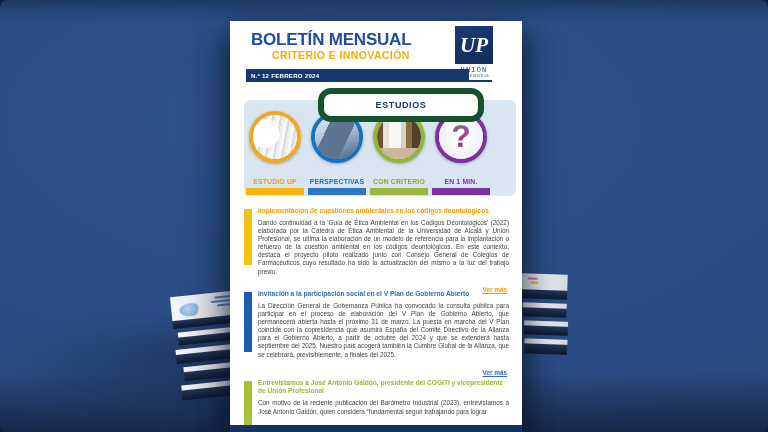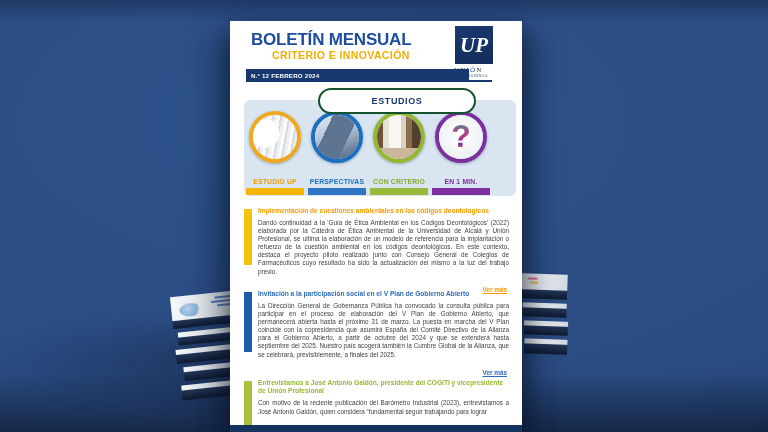--- a/index.html
+++ b/index.html
@@ -3,20 +3,21 @@
 <meta charset="utf-8">
 <style>
   html,body{margin:0;padding:0;background:#10203c;}
   .scene{
     position:relative;width:768px;height:432px;overflow:hidden;
     font-family:"Liberation Sans",sans-serif;
     background:
       linear-gradient(180deg, rgba(10,22,44,.38) 0px, rgba(10,22,44,0) 22px),
       linear-gradient(180deg, rgba(8,16,34,0) 86%, rgba(6,13,28,.55) 100%),
       radial-gradient(150% 130% at 42% 28%, #2f538e 0%, #2a4b81 55%, #1f3a66 100%);
+    border-radius: 8px;
   }
   
   .ground-shadow{
     position:absolute;left:5px;top:318px;width:470px;height:104px;z-index:2;
     background:radial-gradient(ellipse at 62% 45%, rgba(8,16,34,.5) 0%, rgba(8,16,34,.18) 45%, rgba(8,16,34,0) 72%);
     filter:blur(6px);
   }
   
   .stack{position:absolute;z-index:3;filter:blur(.4px);}
   .stack-left{left:176px;top:293px;width:76px;height:120px;transform:rotate(-6deg);}
@@ -57,30 +58,30 @@
     background:#ffffff;
     box-shadow:0 10px 22px rgba(6,14,30,.5), -18px 16px 30px rgba(6,14,30,.3), 14px 14px 26px rgba(6,14,30,.3);
     overflow:hidden;
   }
   .bottom-strip{position:absolute;left:0;bottom:0;width:100%;height:7px;background:#14335f;z-index:9;}
   
   .m-title{position:absolute;left:21px;top:9px;font-size:17px;font-weight:bold;color:#1e4da0;letter-spacing:-.2px;white-space:nowrap;}
   .m-sub{position:absolute;left:42px;top:28px;font-size:10.5px;font-weight:bold;color:#f2ae00;letter-spacing:.4px;white-space:nowrap;}
   .issue-bar{position:absolute;left:16px;top:48px;width:223px;height:13px;background:#16386e;color:#fff;
     font-size:6.2px;font-weight:bold;line-height:13px;padding-left:5px;box-sizing:border-box;letter-spacing:.2px;}
-  .logo{position:absolute;left:224px;top:5px;width:40px;text-align:left;}
+  .logo{position:absolute;left:224px;top:5px;width:40px;text-align:center;}
   .logo-square{width:38px;height:38px;margin:0 auto;background:linear-gradient(160deg,#1a3a72 0%,#122c58 100%);
     display:flex;align-items:center;justify-content:center;}
   .monogram{color:#fff;font-family:"Liberation Serif",serif;font-style:italic;font-weight:bold;font-size:21px;line-height:1;}
-  .org-top{font-family:Liberation Serif, serif;font-size:7px;letter-spacing:1.2px;color:#16386e;margin-top:2px;}
+  .org-top{font-family:Liberation Mono, monospace;font-size:7px;letter-spacing:1.2px;color:#16386e;margin-top:2px;}
   .org-bottom{font-family:"Liberation Serif",serif;font-size:3.8px;letter-spacing:.6px;color:#16386e;
     border-bottom:2.5px solid #16386e;padding-bottom:1.5px;margin:0 2px;}
   
   .strip{position:absolute;left:14px;top:79px;width:272px;height:96px;background:#d9e5f1;border-radius:6px;}
-  .tab{position:absolute;left:88px;top:67px;width:154px;height:22px;background:#fff;border:2px solid #14532d;
+  .tab{position:absolute;left:88px;top:67px;width:154px;height:22px;background:#fff;border:6px solid #14532d;
     border-radius:13px;z-index:7;display:flex;align-items:center;justify-content:center;}
   .tab-label{font-size:9px;font-weight:bold;color:#16386e;letter-spacing:.6px;}
   .cat{position:absolute;top:90px;width:62px;text-align:center;z-index:6;cursor:pointer;}
   .cat0{left:14px}.cat1{left:76px}.cat2{left:138px}.cat3{left:200px}
   .ring{width:44px;height:44px;border-radius:50%;margin:0 auto;overflow:hidden;position:relative;
     box-shadow:0 1px 3px rgba(20,40,70,.35);}
   .cat0 .ring{border:4px solid #f0a81e;}
   .cat1 .ring{border:4px solid #1a6fc0;}
   .cat2 .ring{border:4px solid #93b733;}
   .cat3 .ring{border:4px solid #7c2f9f;}

